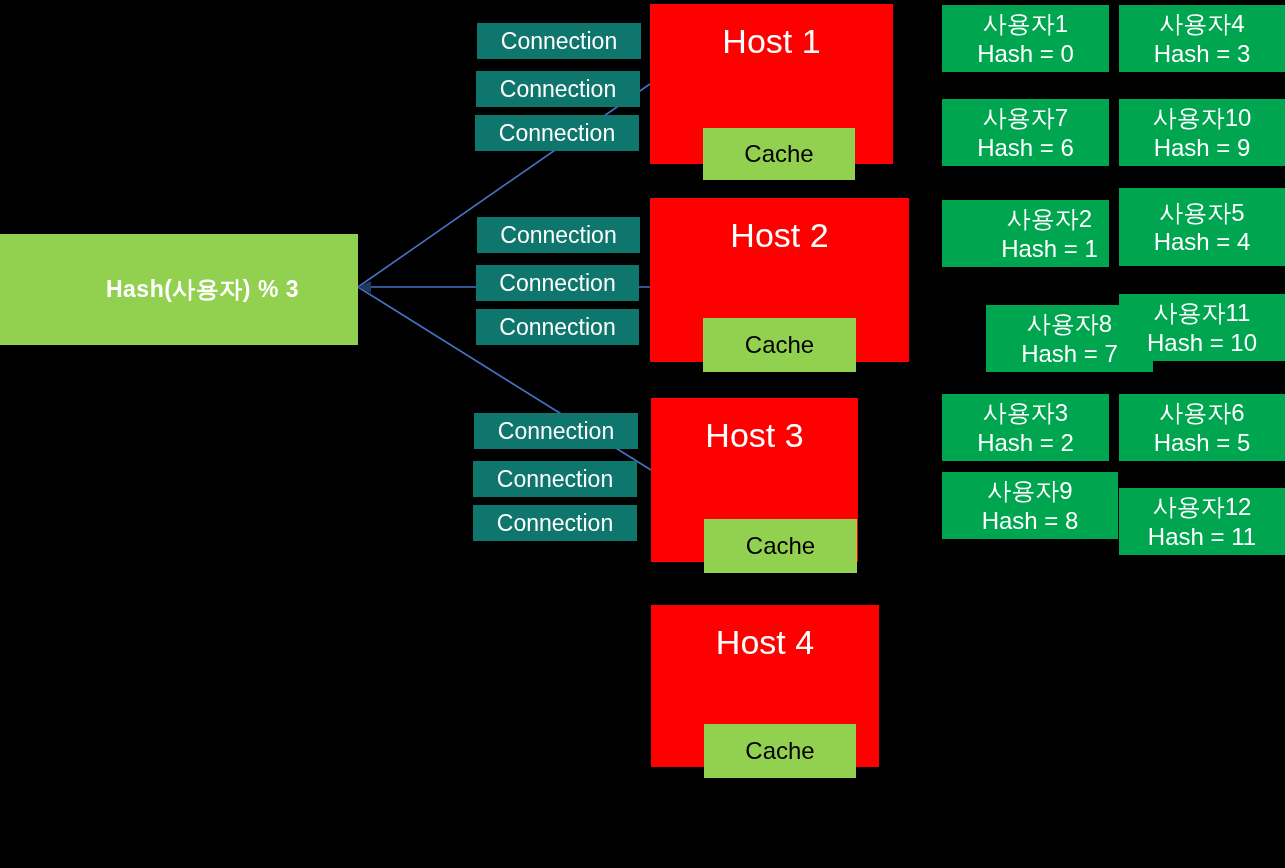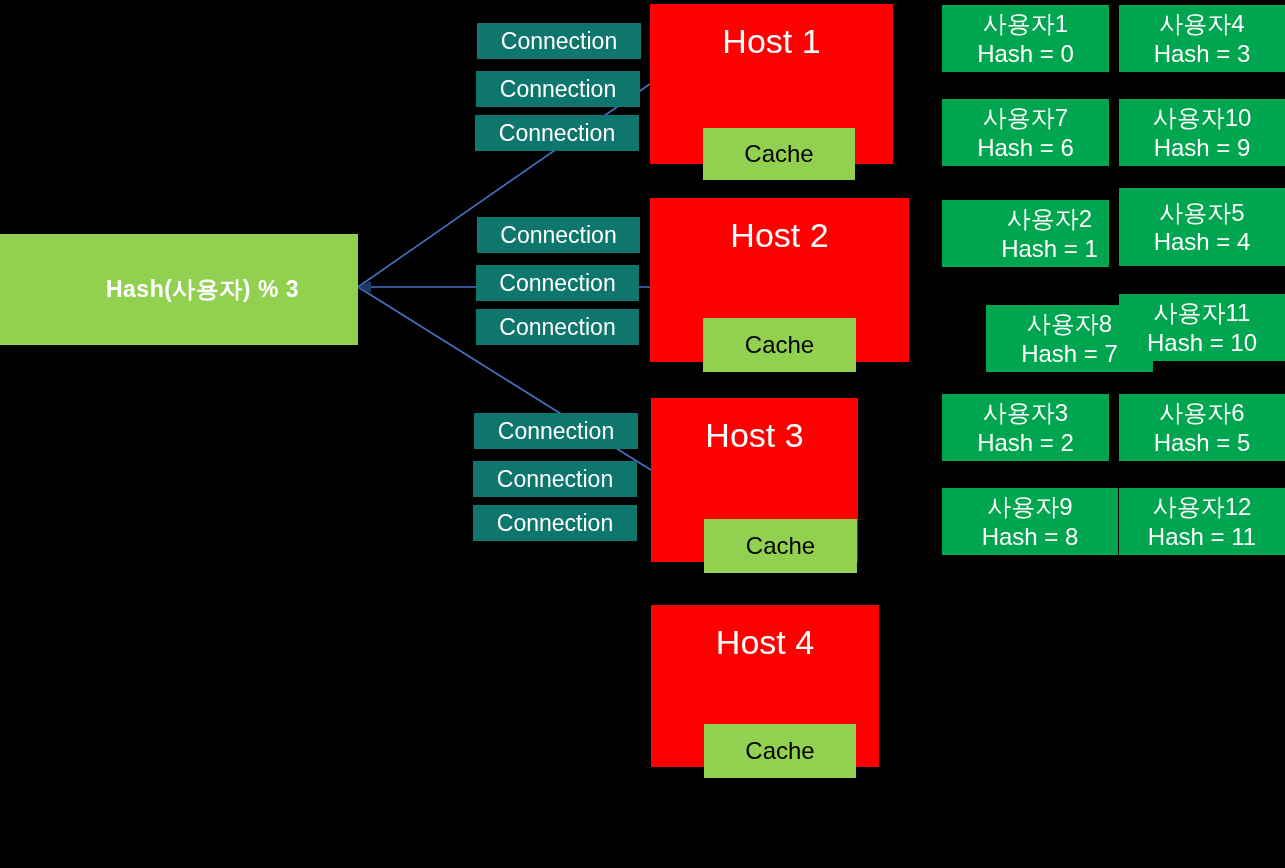--- a/index.html
+++ b/index.html
@@ -202,21 +202,21 @@
 
   <div class="box user-box" style="left:942px; top:394px; width:167px; height:67px;">
     <span class="u-name">사용자3</span>
     <span class="u-hash">Hash  =  2</span>
   </div>
   <div class="box user-box" style="left:1119px; top:394px; width:166px; height:67px;">
     <span class="u-name">사용자6</span>
     <span class="u-hash">Hash  =  5</span>
   </div>
 
-  <div class="box user-box" style="left:942px; top:488px; width:176px; height:67px;">
+  <div class="box user-box" style="left:942px; top:472px; width:176px; height:67px;">
     <span class="u-name">사용자9</span>
     <span class="u-hash">Hash  =  8</span>
   </div>
   <div class="box user-box" style="left:1119px; top:488px; width:166px; height:67px;">
     <span class="u-name">사용자12</span>
     <span class="u-hash">Hash  =  11</span>
   </div>
 
 </div>
 

